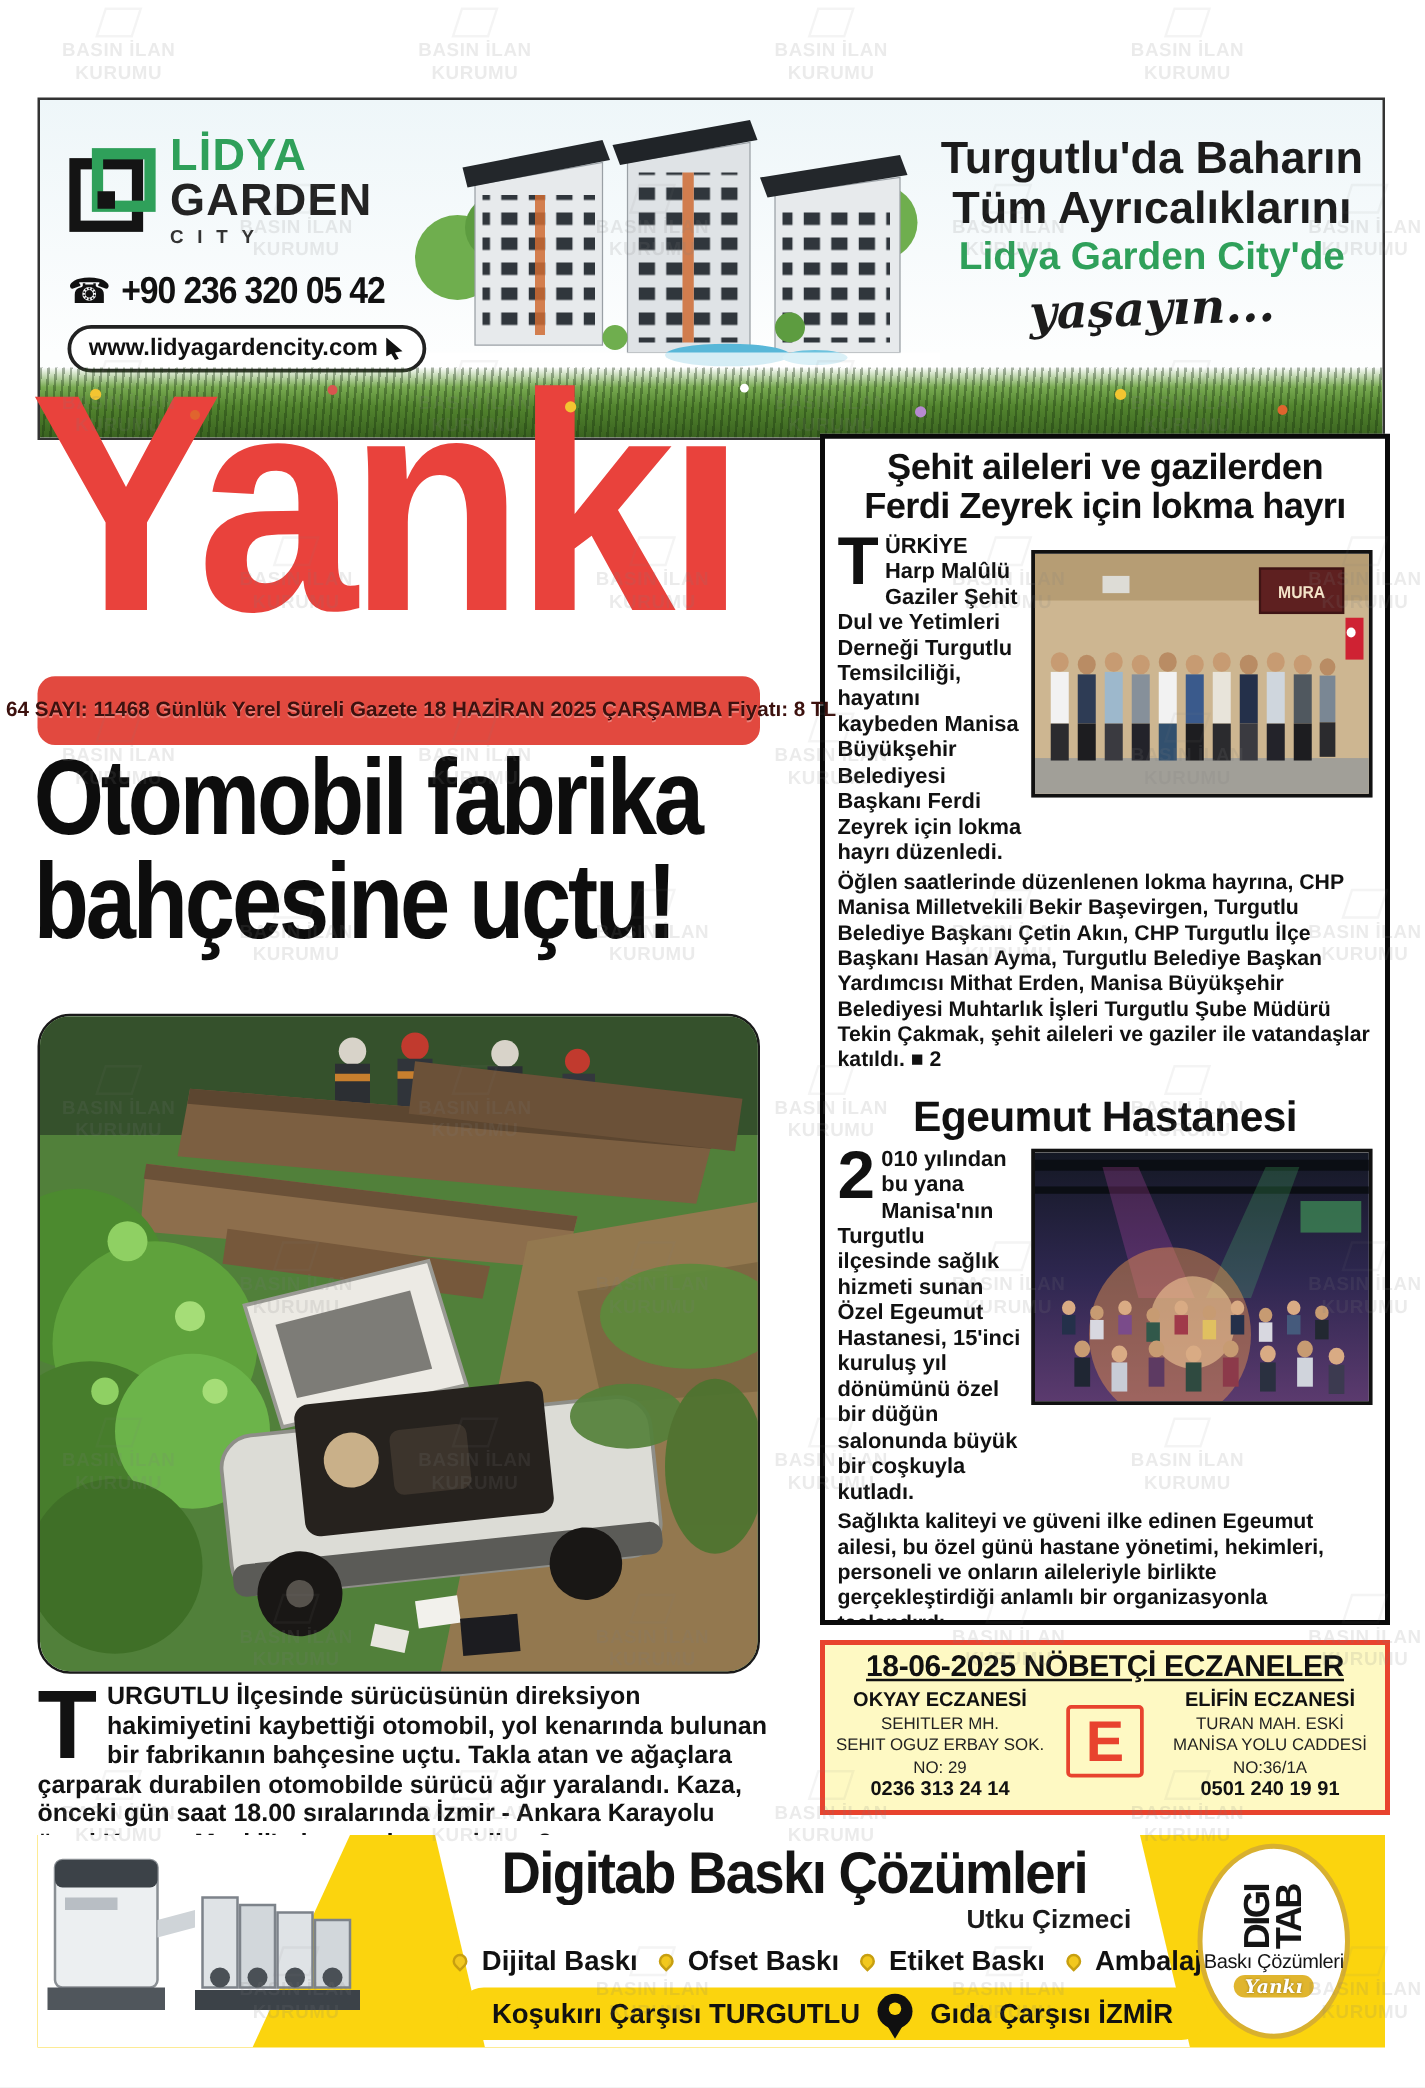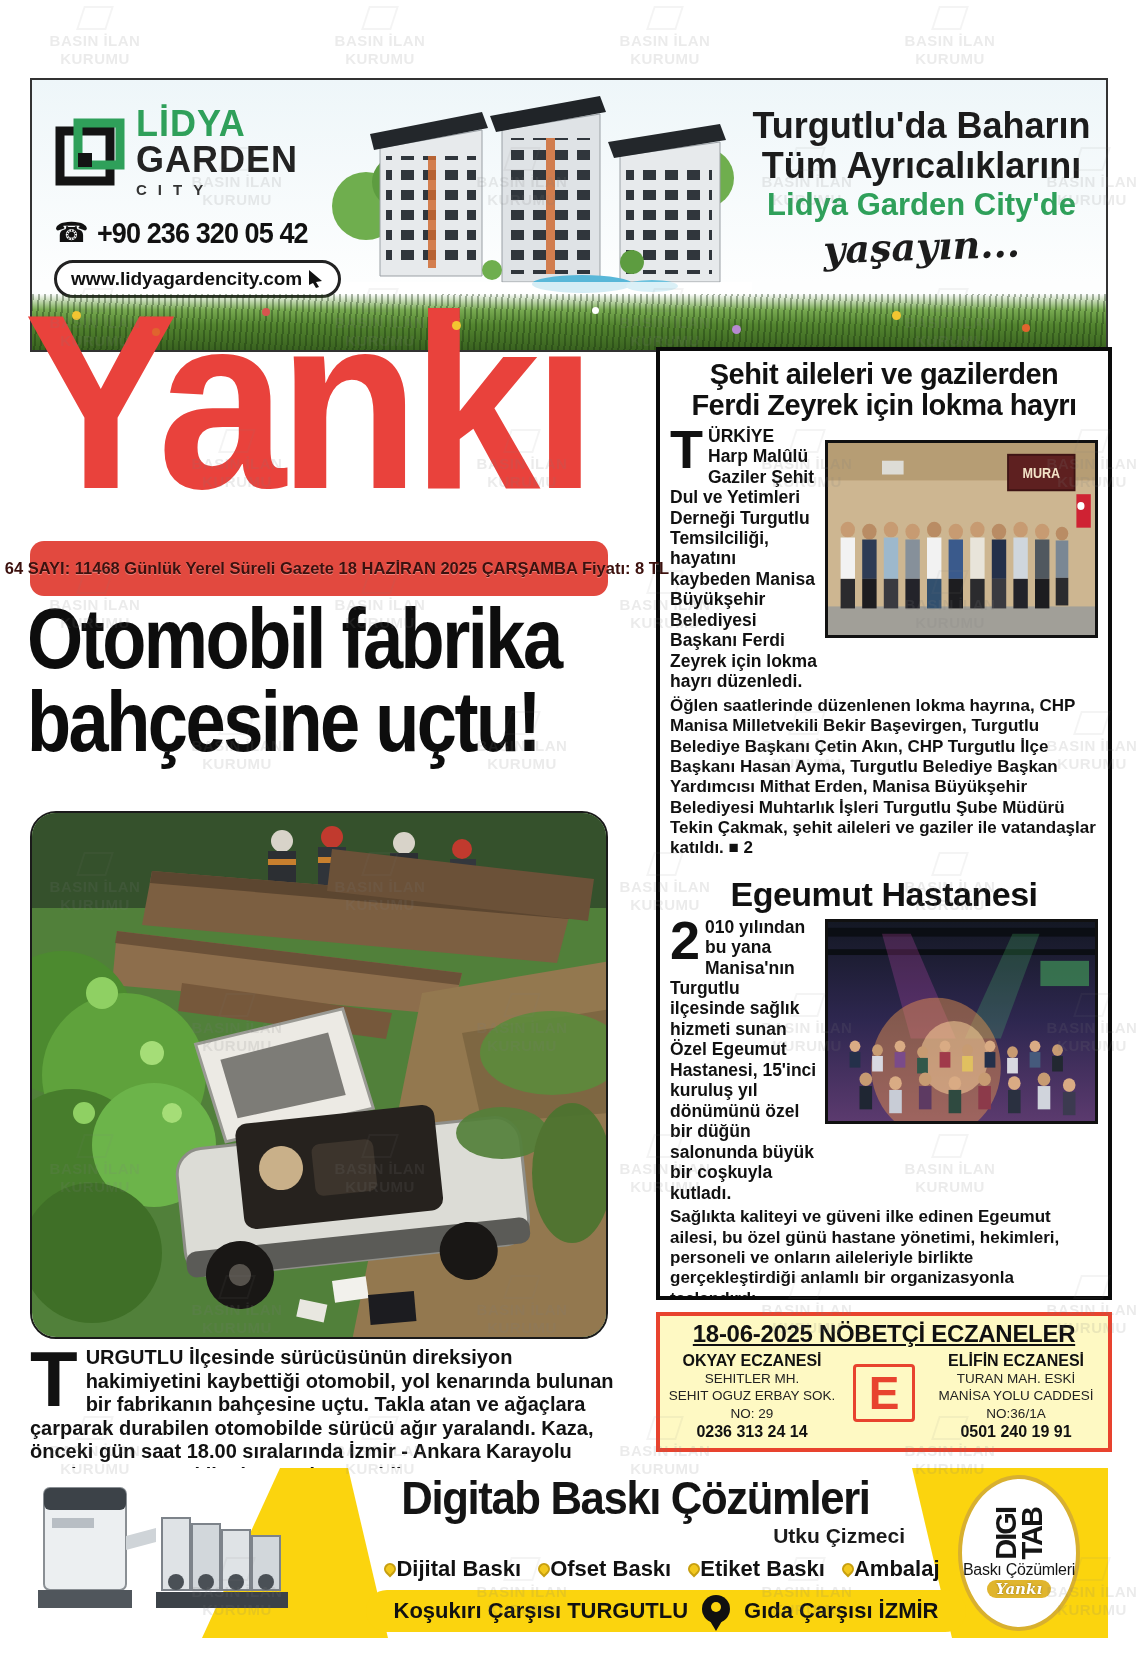--- a/index.html
+++ b/index.html
@@ -94,21 +94,21 @@
   .botad{position:absolute;left:30px;top:1468px;width:1078px;height:170px;background:#fbd40e;overflow:hidden;}
   .botwhite-left{position:absolute;left:0;top:0;width:260px;height:170px;background:#fff;
       clip-path:polygon(0 0,250px 0,172px 170px,0 170px);}
   .botwhite-mid{position:absolute;left:0;top:0;width:1078px;height:170px;background:#fff;
       clip-path:polygon(318px 0,882px 0,922px 170px,358px 170px);}
   .printers{position:absolute;left:4px;top:10px;}
   .bot-title{position:absolute;left:352px;top:2px;width:545px;text-align:center;font-size:47px;
              font-weight:bold;letter-spacing:-1.5px;color:#141414;transform:scaleX(.93);transform-origin:0 0;white-space:nowrap;}
   .bot-sub{position:absolute;left:600px;top:56px;width:275px;text-align:right;font-size:21px;font-weight:bold;color:#1b1b1b;}
   .services{position:absolute;left:352px;top:88px;width:560px;display:flex;justify-content:center;gap:17px;}
-  .svc{display:flex;align-items:center;gap:0;font-size:22px;font-weight:bold;white-space:nowrap;}
+  .svc{display:flex;align-items:center;gap:11px;font-size:22px;font-weight:bold;white-space:nowrap;}
   .spin{width:12px;height:12px;background:#f2c81e;border:2px solid #c79f10;
         border-radius:50% 50% 50% 0;transform:rotate(-45deg);flex:0 0 auto;}
   .locbar{position:absolute;left:336px;top:122px;width:600px;height:42px;background:#fbd40e;
           border-radius:24px;display:flex;align-items:center;justify-content:center;gap:14px;
           font-size:22px;font-weight:bold;white-space:nowrap;}
   .locpin{width:28px;height:28px;background:#101010;border-radius:50%;position:relative;flex:0 0 auto;margin-top:-4px;}
   .locpin::after{content:'';position:absolute;left:9px;top:7px;width:10px;height:10px;border-radius:50%;background:#fbd40e;}
   .locpin::before{content:'';position:absolute;left:8px;bottom:-8px;border-left:6px solid transparent;
           border-right:6px solid transparent;border-top:10px solid #101010;}
   .badge{position:absolute;left:928px;top:7px;width:122px;height:156px;border-radius:50%;

